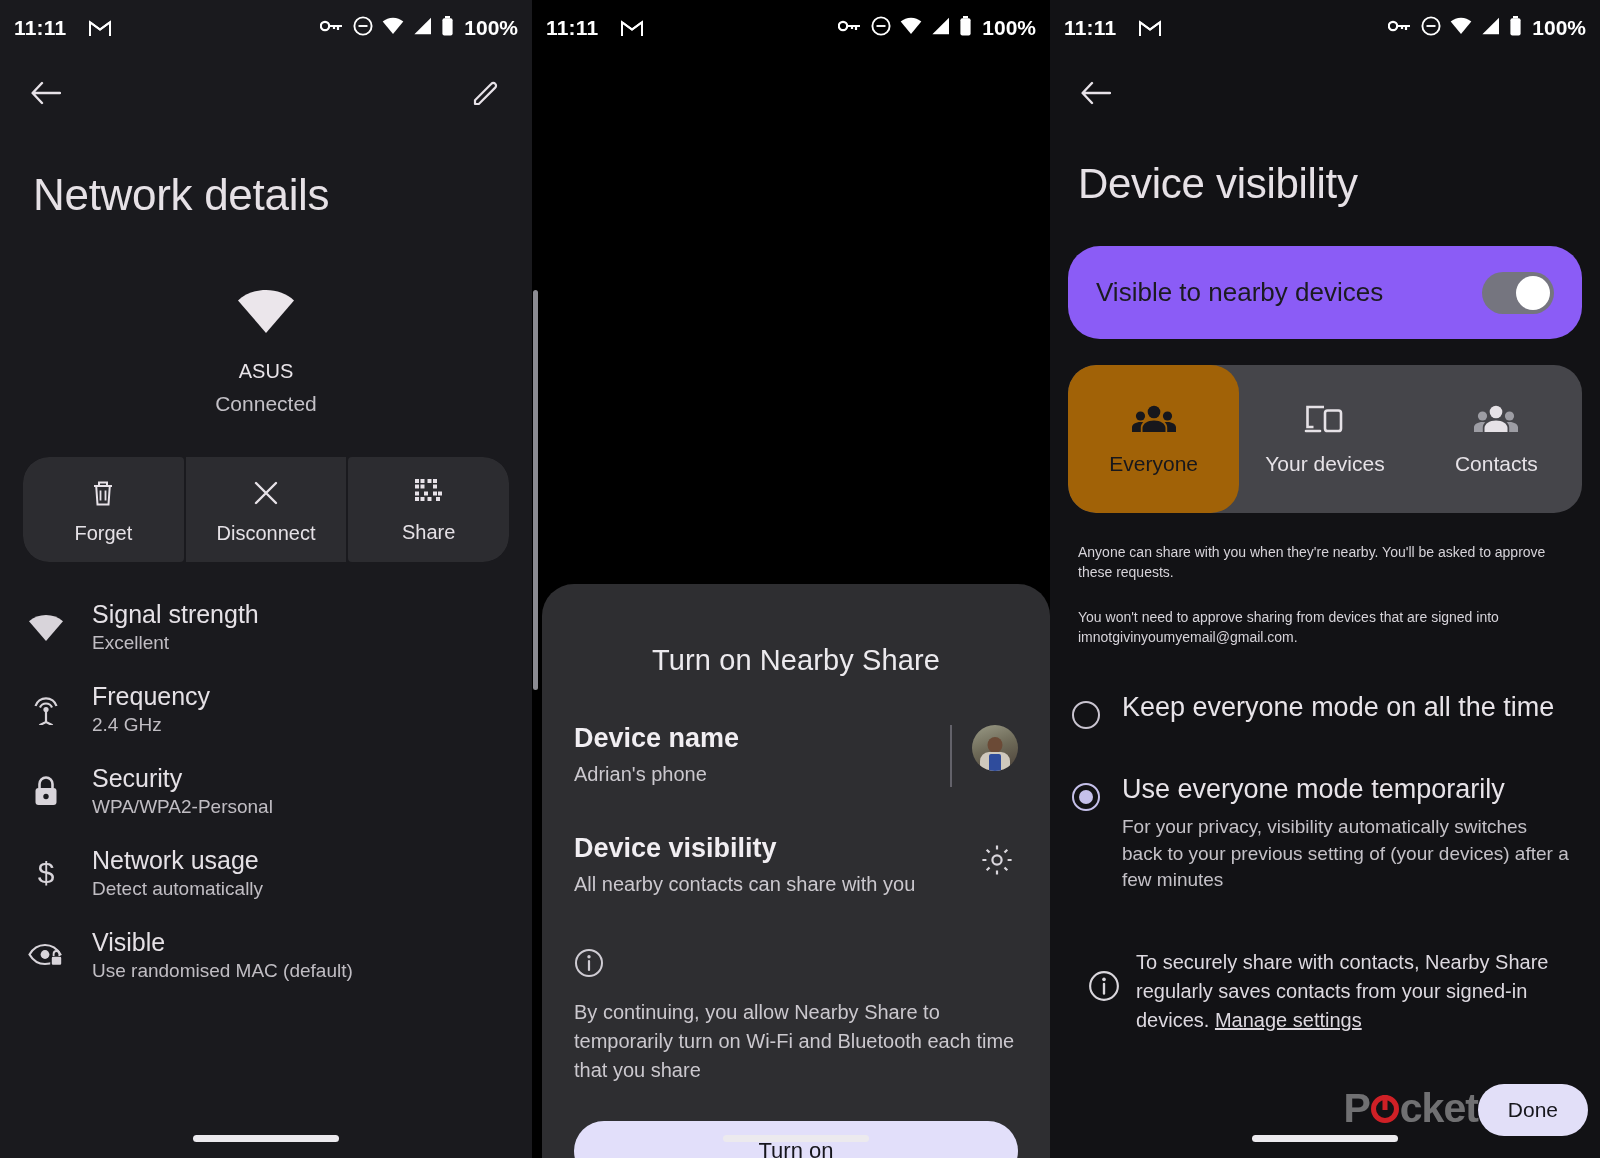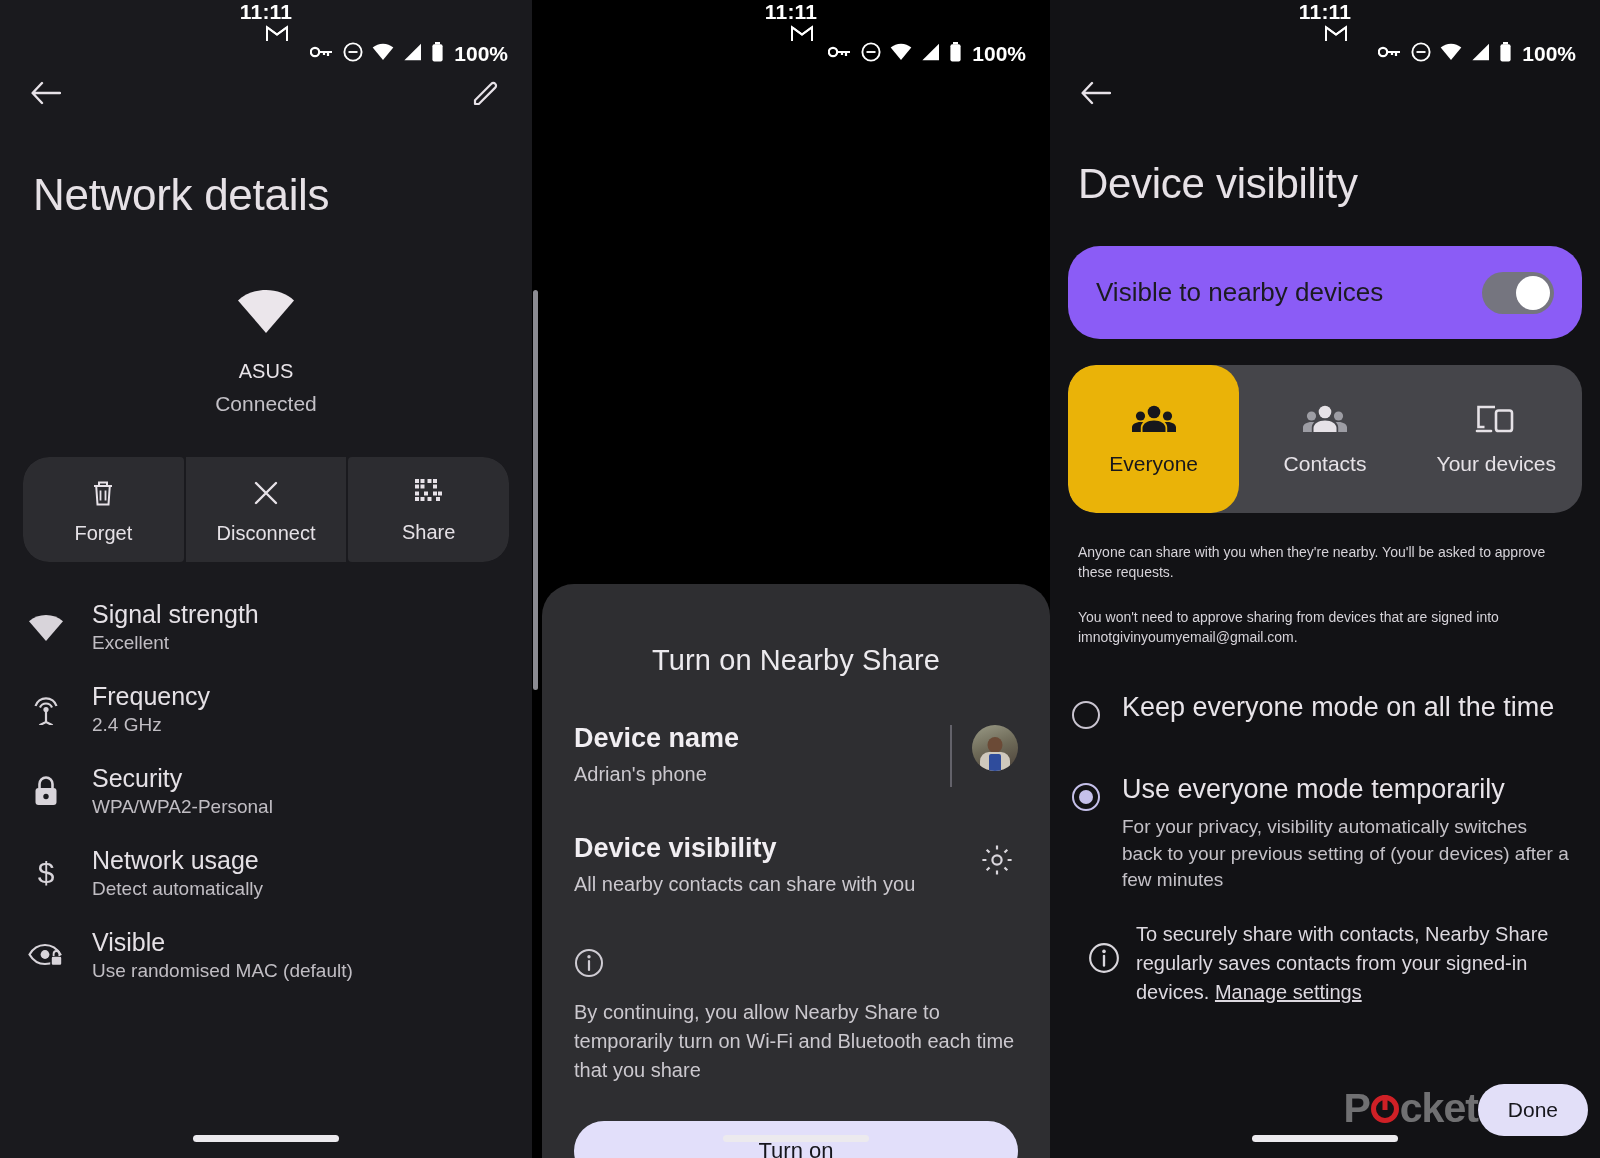--- a/index.html
+++ b/index.html
@@ -13,21 +13,21 @@
 
   
   .panel { position: relative; height: 1158px; overflow: hidden; }
   .panel-1 { width: 532px; background: #1a1a1e; }
   .panel-2 { width: 518px; background: #000000; }
   .panel-3 { width: 550px; background: #121215; }
 
   
   .statusbar {
     height: 56px; display: flex; align-items: center;
-    padding: 0 24px; color: #fff; flex-direction: column;
+    padding: 0 14px; color: #fff;
   }
   .sb-time { font-size: 21px; font-weight: 600; letter-spacing: .2px; }
   .sb-gmail { margin-left: 22px; display: flex; align-items: center; }
   .sb-right { margin-left: auto; display: flex; align-items: center; gap: 9px; }
   .sb-batt-text { font-size: 21px; font-weight: 600; margin-left: 1px; }
 
   
   .appbar { height: 74px; display: flex; align-items: center; padding: 0 22px; }
   .appbar-spacer { flex: 1; }
   .icon-btn { width: 48px; height: 48px; display: flex; align-items: center; justify-content: center; cursor: pointer; }
@@ -129,39 +129,39 @@
 
   .seg {
     margin: 26px 18px 0 18px; background: #45454a; border-radius: 28px;
     display: flex; height: 148px; overflow: hidden;
   }
   .seg-item {
     flex: 1; display: flex; flex-direction: column; align-items: center;
     justify-content: center; gap: 12px; cursor: pointer; color: #e6e2e7;
     font-size: 21px;
   }
-  .seg-item.active { background: #eab308; color: #17171c; border-radius: 28px; }
+  .seg-item.active { background: #a16207; color: #17171c; border-radius: 28px; }
 
   .p3-para { color: #d6d3d9; font-size: 14px; line-height: 1.4; margin: 30px 28px 0 28px; }
   .p3-para + .p3-para { margin-top: 26px; }
 
   .radio-row { display: flex; margin: 44px 28px 0 22px; }
   .radio {
     width: 28px; height: 28px; border-radius: 50%; border: 2.5px solid #c9c4d0;
     flex: 0 0 28px; margin: 10px 22px 0 0; position: relative; cursor: pointer;
   }
   .radio.checked { border-color: #c5c0ea; }
   .radio.checked::after {
     content: ""; position: absolute; left: 50%; top: 50%; transform: translate(-50%,-50%);
     width: 14px; height: 14px; border-radius: 50%; background: #c5c0ea;
   }
   .radio-main-title { color: #e8e4e9; font-size: 27px; line-height: 1.25; }
   .radio-main-sub { color: #c4c1c7; font-size: 19px; line-height: 1.4; margin-top: 7px; }
 
-  .p3-footnote { display: flex; margin: 26px 22px 0 22px; }
+  .p3-footnote { display: flex; margin: 54px 22px 0 22px; }
   .p3-footnote-ico { flex: 0 0 64px; display: flex; justify-content: center; padding-top: 22px; }
   .p3-footnote-text { color: #ddd9e0; font-size: 20px; line-height: 1.45; }
   .link { color: #ddd9e0; text-decoration: underline; cursor: pointer; }
 
   .done-btn {
     position: absolute; right: 12px; bottom: 22px;
     background: #e2dff8; color: #16161c; border-radius: 26px;
     padding: 14px 30px; font-size: 21px; border: none; cursor: pointer;
     font-family: inherit;
   }
@@ -530,41 +530,41 @@
             <circle cx="37.5" cy="13" r="4.6"></circle>
             <path d="M24 17.5c-6.6 0-11.5 3.4-11.5 7.6V29h23v-3.9c0-4.2-4.9-7.6-11.5-7.6z"></path>
             <path d="M10.5 19c-4.6 0-8.5 2.4-8.5 5.4V29h8.8v-4.4c0-2.2 1-4.2 2.6-5.4a13 13 0 0 0-2.9-.2z"></path>
             <path d="M37.5 19c4.6 0 8.5 2.4 8.5 5.4V29h-8.8v-4.4c0-2.2-1-4.2-2.6-5.4 1-.1 1.9-.2 2.9-.2z"></path>
           </svg>
         </span>
         <span>Everyone</span>
       </div>
       <div class="seg-item">
         <span>
+          <svg width="42" height="32" viewBox="0 0 42 32" fill="none" stroke="#e6e2e7" stroke-width="2.6">
+            <path d="M20 4H3.5v20h6"></path>
+            <path d="M2 28h14" stroke-linecap="round"></path>
+            <rect x="21" y="7.5" width="16" height="20.5" rx="2.6"></rect>
+          </svg>
+        </span>
+        <span>Your devices</span>
+      </div>
+      <div class="seg-item">
+        <span>
           <svg width="48" height="32" viewBox="0 0 48 32">
             <circle cx="24" cy="9" r="6.3" fill="#e6e2e7"></circle>
             <circle cx="10.5" cy="13" r="4.6" fill="#9d9da4"></circle>
             <circle cx="37.5" cy="13" r="4.6" fill="#9d9da4"></circle>
             <path d="M24 17.5c-6.6 0-11.5 3.4-11.5 7.6V29h23v-3.9c0-4.2-4.9-7.6-11.5-7.6z" fill="#e6e2e7"></path>
             <path d="M10.5 19c-4.6 0-8.5 2.4-8.5 5.4V29h8.8v-4.4c0-2.2 1-4.2 2.6-5.4a13 13 0 0 0-2.9-.2z" fill="#9d9da4"></path>
             <path d="M37.5 19c4.6 0 8.5 2.4 8.5 5.4V29h-8.8v-4.4c0-2.2-1-4.2-2.6-5.4 1-.1 1.9-.2 2.9-.2z" fill="#9d9da4"></path>
           </svg>
         </span>
         <span>Contacts</span>
       </div>
-      <div class="seg-item">
-        <span>
-          <svg width="42" height="32" viewBox="0 0 42 32" fill="none" stroke="#e6e2e7" stroke-width="2.6">
-            <path d="M20 4H3.5v20h6"></path>
-            <path d="M2 28h14" stroke-linecap="round"></path>
-            <rect x="21" y="7.5" width="16" height="20.5" rx="2.6"></rect>
-          </svg>
-        </span>
-        <span>Your devices</span>
-      </div>
     </div>
 
     <div class="p3-para">Anyone can share with you when they're nearby. You'll be asked to approve these requests.</div>
     <div class="p3-para">You won't need to approve sharing from devices that are signed into imnotgivinyoumyemail@gmail.com.</div>
 
     <div class="radio-row">
       <span class="radio"></span>
       <div>
         <div class="radio-main-title">Keep everyone mode on all the time</div>
       </div>

